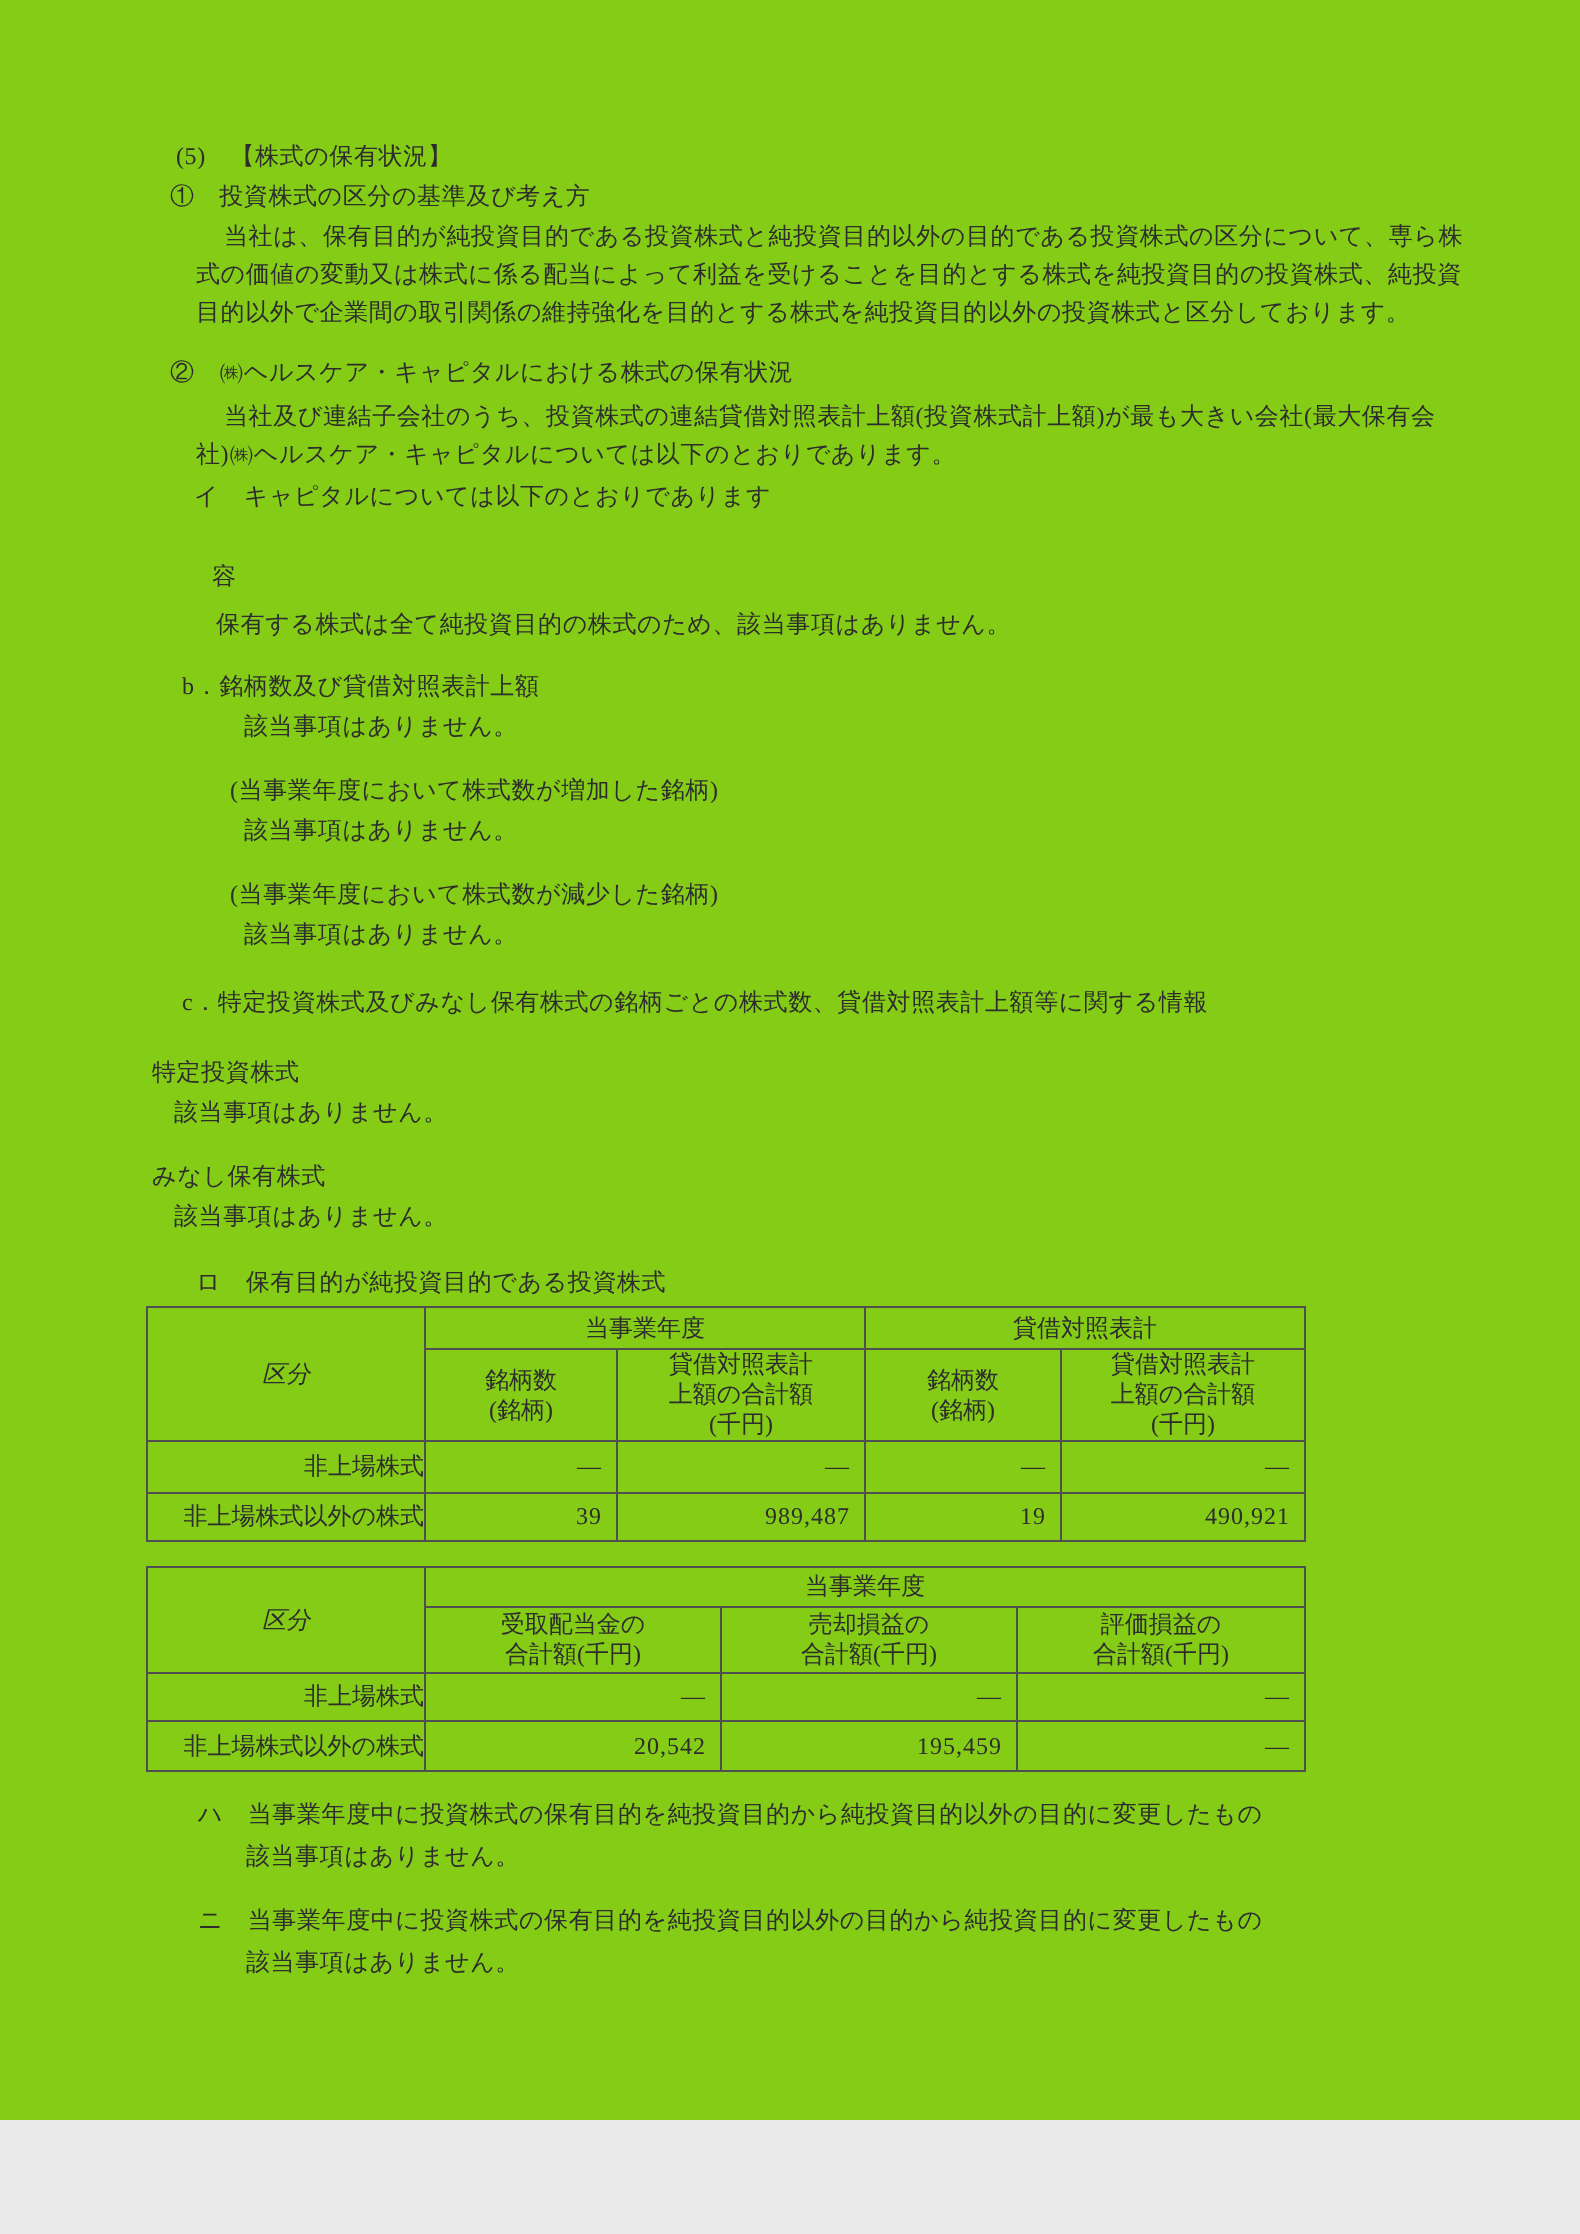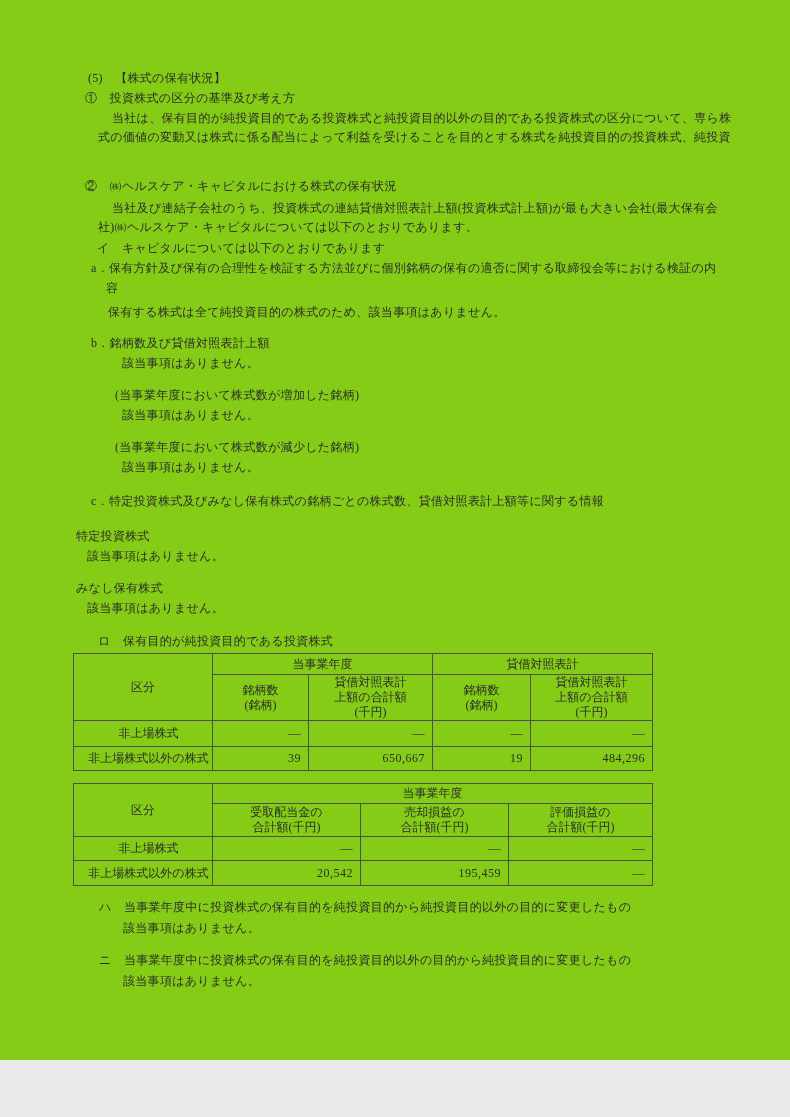--- a/index.html
+++ b/index.html
@@ -33,46 +33,46 @@
     table-layout:fixed;
     font-size:12px;
     color:#2d2d2d;
   }
   table.doc-table td {
     border:1px solid #4f4f4f;
     padding:0;
     vertical-align:middle;
   }
   .cell-head { text-align:center; white-space:pre-line; line-height:15px;margin-left:44px; }
-  .cell-corner { text-align:center; }
-  .cell-label { text-align:center; padding-left:11px !important; }
+  .cell-corner { text-align:center;font-style:italic; }
+  .cell-label { text-align:right; padding-left:11px !important; }
   .cell-num { text-align:right; padding-right:7px !important; letter-spacing:0.5px; }
   tr.t1-r1 { height:21px; } tr.t1-r2 { height:43px; }
   tr.t1-r3 { height:26px; } tr.t1-r4 { height:24px; }
   tr.t2-r1 { height:20px; } tr.t2-r2 { height:33px; }
   tr.t2-r3 { height:24px; } tr.t2-r4 { height:25px; }
 </style>
 </head>
 <body>
 
 <div class="page">
 
   <div class="ln" style="top:68px;left:88px">(5)　【株式の保有状況】</div>
 
   <div class="ln" style="top:88px;left:85px">①　投資株式の区分の基準及び考え方</div>
   <div class="ln" style="top:127px;left:98px">式の価値の変動又は株式に係る配当によって利益を受けることを目的とする株式を純投資目的の投資株式、純投資</div>
   <div class="ln" style="top:108px;left:112px">当社は、保有目的が純投資目的である投資株式と純投資目的以外の目的である投資株式の区分について、専ら株</div>
+  <div class="ln" style="top:146px;left:98px">目的以外で企業間の取引関係の維持強化を目的とする株式を純投資目的以外の投資株式と区分しております。</div>
 
   <div class="ln" style="top:176px;left:85px">②　㈱ヘルスケア・キャピタルにおける株式の保有状況</div>
   <div class="ln" style="top:217px;left:98px">社)㈱ヘルスケア・キャピタルについては以下のとおりであります。</div>
   <div class="ln" style="top:198px;left:112px">当社及び連結子会社のうち、投資株式の連結貸借対照表計上額(投資株式計上額)が最も大きい会社(最大保有会</div>
 
   <div class="ln" style="top:238px;left:97px">イ　キャピタルについては以下のとおりであります</div>
 
-  <div class="ln" style="top:258px;left:91px">a．保有方針及び保有の合理性を検証する方法並びに個別銘柄の保有の適否に関する取締役会等における検証の内</div>
   <div class="ln" style="top:278px;left:106px">容</div>
   <div class="ln" style="top:302px;left:108px">保有する株式は全て純投資目的の株式のため、該当事項はありません。</div>
 
   <div class="ln" style="top:333px;left:91px">b．銘柄数及び貸借対照表計上額</div>
   <div class="ln" style="top:353px;left:122px">該当事項はありません。</div>
 
   <div class="ln" style="top:385px;left:115px">(当事業年度において株式数が増加した銘柄)</div>
   <div class="ln" style="top:405px;left:122px">該当事項はありません。</div>
 
   <div class="ln" style="top:437px;left:115px">(当事業年度において株式数が減少した銘柄)</div>
@@ -117,23 +117,23 @@
     <tr class="t1-r3">
       <td class="cell-label">非上場株式</td>
       <td class="cell-num">―</td>
       <td class="cell-num">―</td>
       <td class="cell-num">―</td>
       <td class="cell-num">―</td>
     </tr>
     <tr class="t1-r4">
       <td class="cell-label">非上場株式以外の株式</td>
       <td class="cell-num">39</td>
-      <td class="cell-num">650,667</td>
+      <td class="cell-num">989,487</td>
       <td class="cell-num">19</td>
-      <td class="cell-num">484,296</td>
+      <td class="cell-num">490,921</td>
     </tr>
   </tbody>
     </table>
 
   <table class="doc-table" style="top:783px">
     <colgroup>
       <col style="width:139px">
         <col style="width:148px">
         <col style="width:148px">
         <col style="width:144px">

